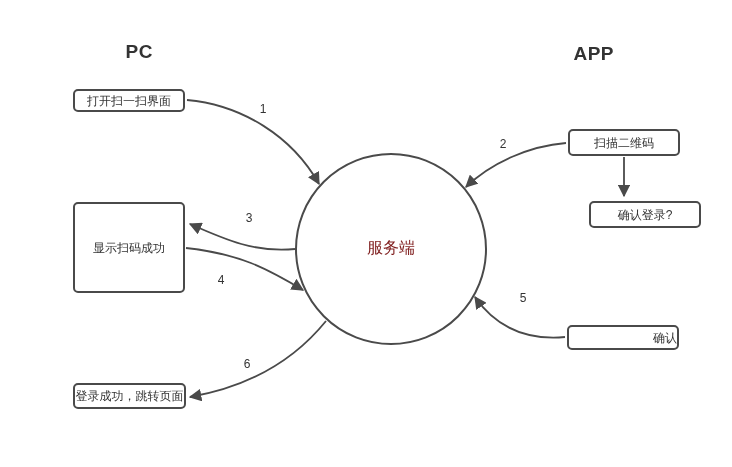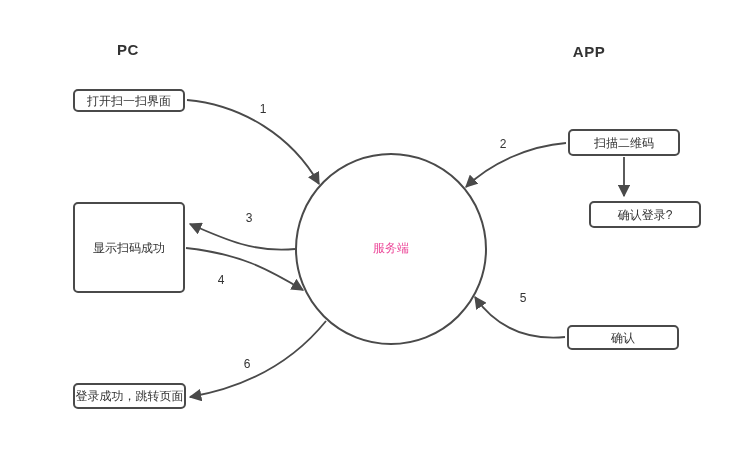--- a/index.html
+++ b/index.html
@@ -17,22 +17,22 @@
     overflow: hidden;
   }
   .layer {
     position: absolute;
     left: 0;
     top: 0;
   }
   .lane-label {
     position: absolute;
     width: 50px;
-    text-align: center;
-    font-size: 15px;
+    text-align: right;
+    font-size: 19px;
     font-weight: 600;
     color: #333333;
     letter-spacing: 0.5px;
   }
   .node {
     position: absolute;
     box-sizing: border-box;
     border: 2px solid #4a4a4a;
     border-radius: 5px;
     background: #ffffff;
@@ -43,22 +43,22 @@
     color: #333333;
     text-align: center;
     line-height: 1;
     white-space: nowrap;
   }
   .server-label {
     position: absolute;
     left: 391px;
     top: 248px;
     transform: translate(-50%, -50%);
-    font-size: 12px;
-    color: #ec4899;
+    font-size: 16px;
+    color: #7f1d1d;
     white-space: nowrap;
   }
   .step-num {
     position: absolute;
     transform: translate(-50%, -50%);
     font-size: 12px;
     color: #333333;
   }
   svg .edge {
     fill: none;
@@ -108,21 +108,21 @@
   <div class="node" style="left:568px; top:129px; width:112px; height:27px;">
     <span>扫描二维码</span>
   </div>
 
   <div class="node" style="left:73px; top:383px; width:113px; height:26px;">
     <span>登录成功，跳转页面</span>
   </div>
   <div class="node" style="left:568px; top:201px; width:112px; height:27px;margin-left:21px;">
     <span>确认登录?</span>
   </div>
-  <div class="node" style="left:567px; top:325px; width:112px; height:25px;">
+  <div class="node" style="left:567px; top:325px; width:112px; height:25px;justify-content:flex-end;">
     <span>确认</span>
   </div>
 
   <div class="step-num" style="left:263px; top:109px;">1</div>
   <div class="step-num" style="left:503px; top:144px;">2</div>
   <div class="step-num" style="left:249px; top:218px;">3</div>
   <div class="step-num" style="left:221px; top:280px;">4</div>
   <div class="step-num" style="left:523px; top:298px;">5</div>
   <div class="step-num" style="left:247px; top:364px;">6</div>
 

